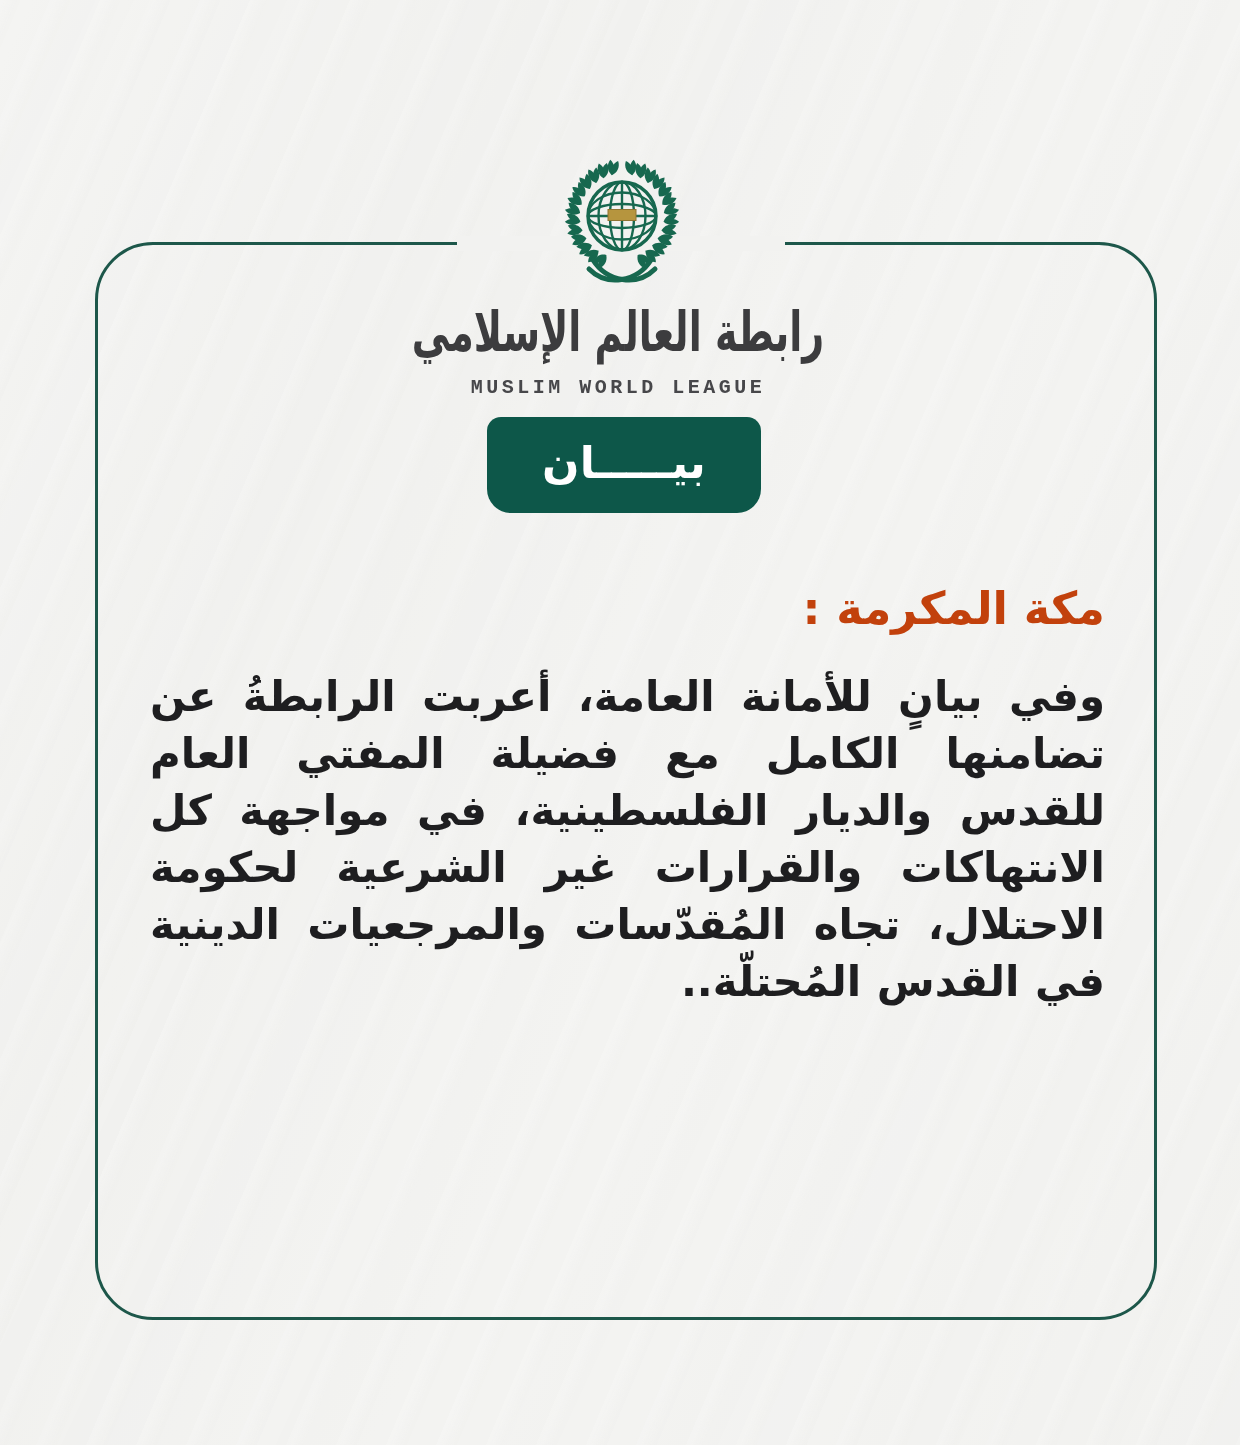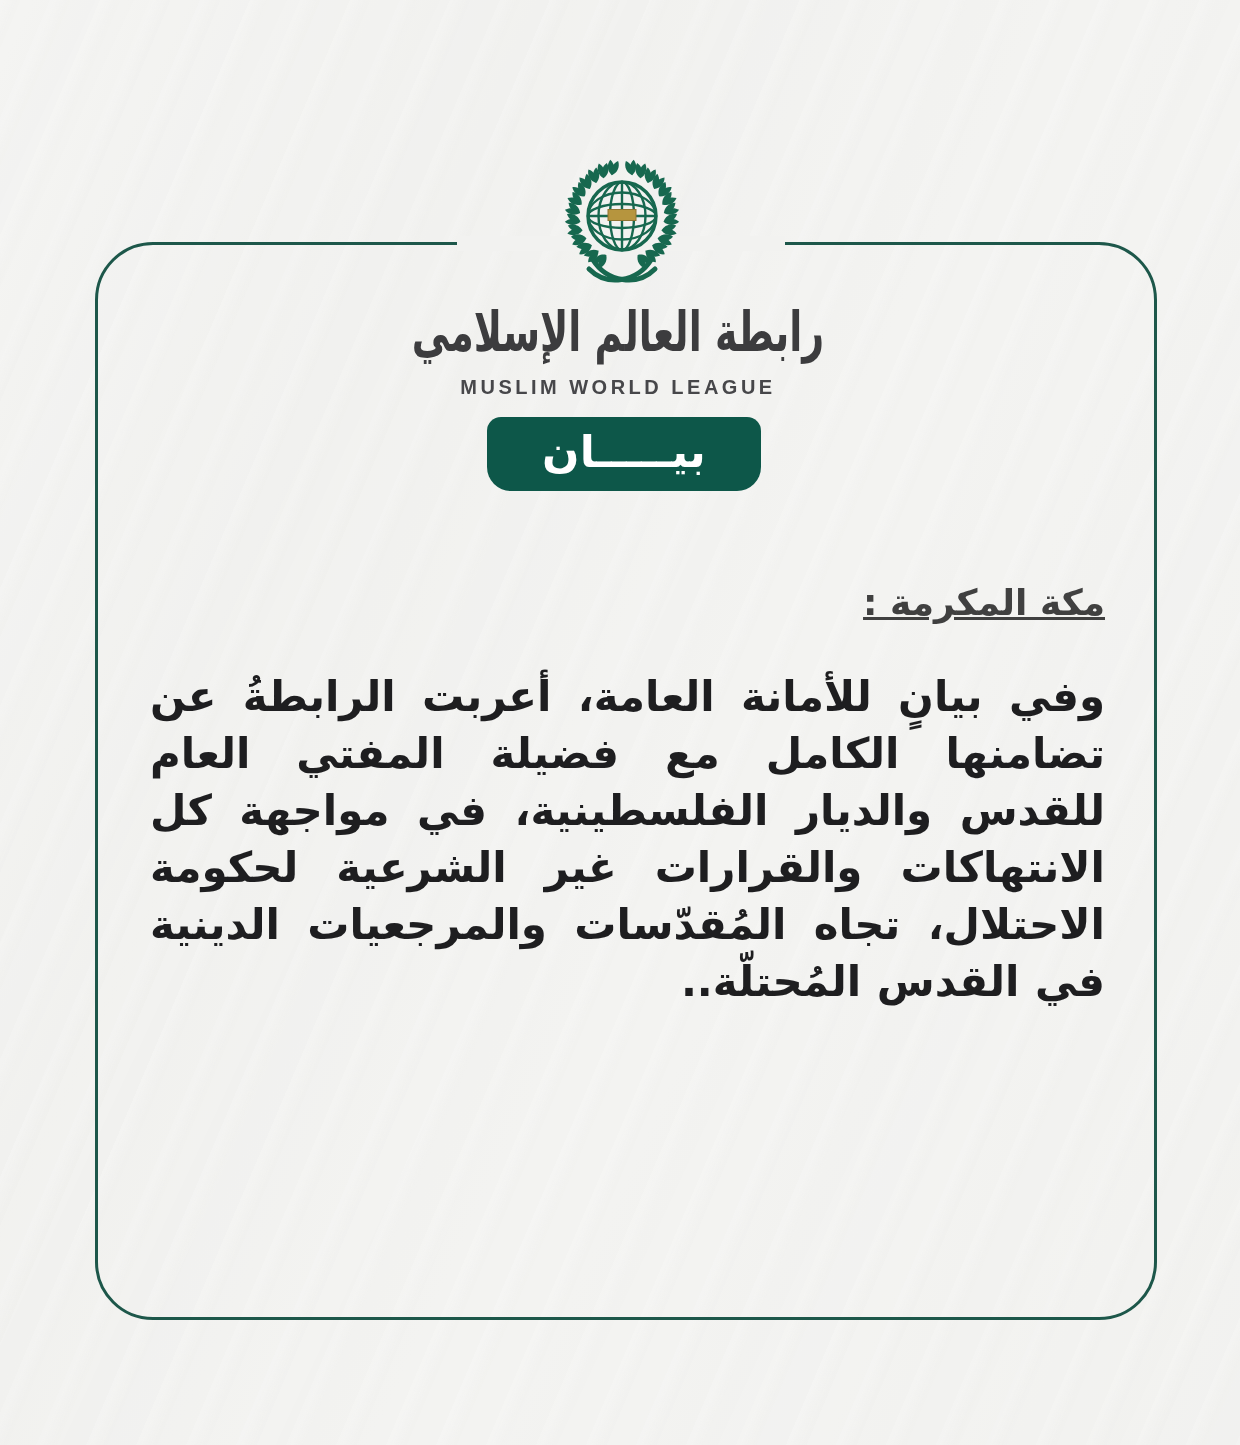--- a/index.html
+++ b/index.html
@@ -49,49 +49,48 @@
     color: #3c3c3e;
     transform: scaleY(1.45);
     transform-origin: center top;
     direction: rtl;
     letter-spacing: 0;
   }
   .org-en {
     position: absolute;
     left: 0; right: 4px; top: 376px;
     text-align: center;
-    font-family: Liberation Sans, sans-serif;
+    font-family: Liberation Mono, monospace;
     font-weight: bold;
     font-size: 20px;
     letter-spacing: 3.5px;
     color: #47474a;
   }
   .banner {
     position: absolute;
     left: 487px; top: 417px;
-    width: 274px; height: 74px;
+    width: 274px; height: 96px;
     background: #0d5749;
     border-radius: 14px 14px 24px 24px;
     display: flex; align-items: center; justify-content: center;
   }
   .banner-label {
     color: #ffffff;
     font-weight: bold;
     font-size: 44px;
     direction: rtl;
     padding-bottom: 6px;
   }
   .dateline {
     position: absolute;
     right: 135px; top: 582px;
     direction: rtl;
     font-weight: bold;
-    font-size: 36px;
-    color: #404040;
-    text-decoration: underline;
+    font-size: 45px;
+    color: #c2410c;
   }
   .body-text {
     position: absolute;
     left: 150px; right: 135px; top: 668px;
     direction: rtl;
     font-weight: bold;
     font-size: 42px;
     line-height: 57px;
     color: #1e1e20;
     text-align: justify;

